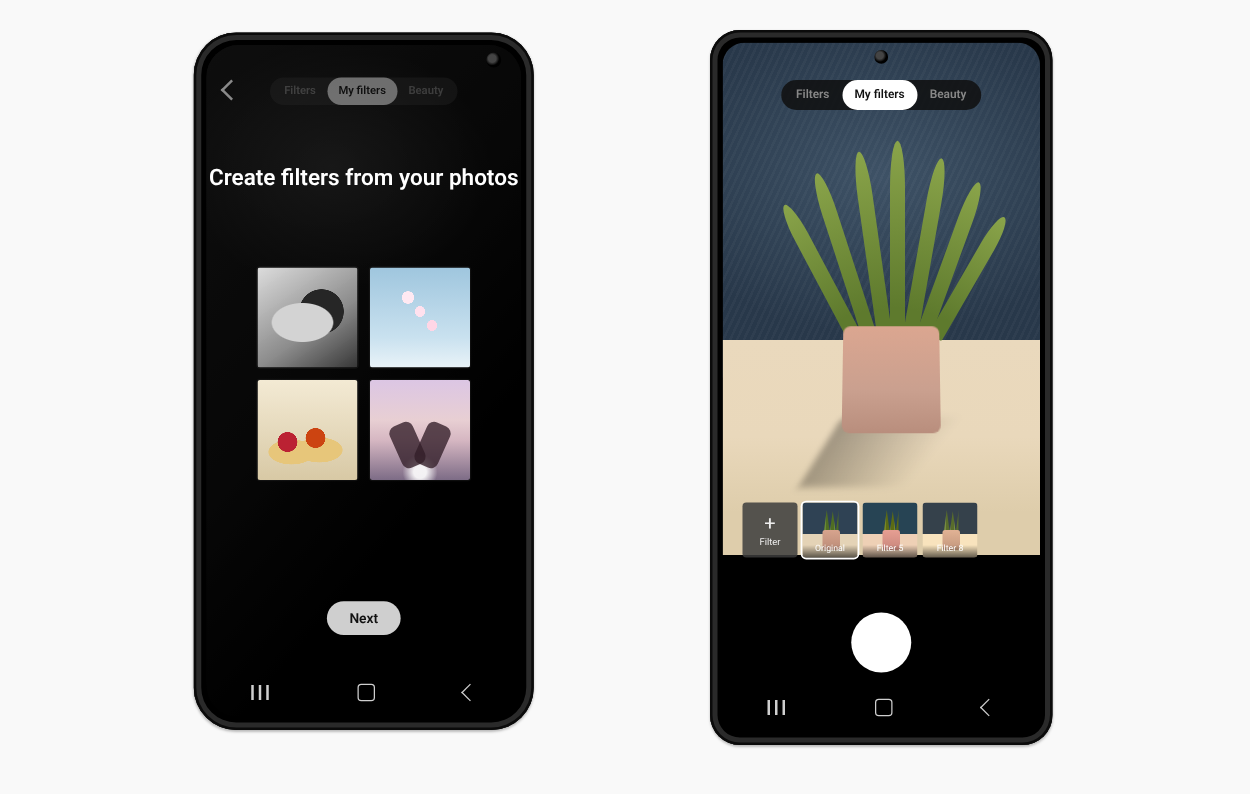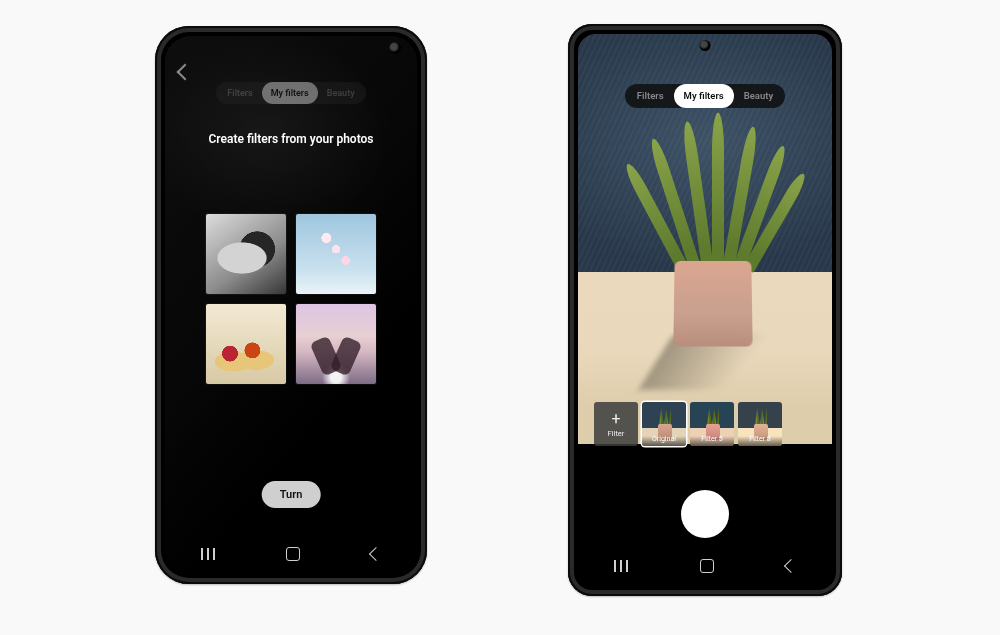--- a/index.html
+++ b/index.html
@@ -77,21 +77,20 @@
   
   .seg {
     display: flex;
     align-items: center;
     background: rgba(40,40,40,.9);
     border-radius: 18px;
     height: 22px;
     padding: 0 2px;
     font-size: 9px;
     font-weight: 600;
-    margin-top: 20px;
   }
   .seg .seg-item {
     padding: 0 9px;
     line-height: 22px;
     color: #888;
     border-radius: 16px;
     white-space: nowrap;
   }
   .seg .seg-item.active {
     background: #fff;
@@ -104,21 +103,21 @@
     opacity: .4; 
     z-index: 5;
   }
 
   
   .p1-title {
     position: absolute;
     top: 96px; left: 0; right: 0;
     text-align: center;
     color: #fff;
-    font-size: 12px;
+    font-size: 18px;
     font-weight: 600;
   }
   .p1-sub {
     position: absolute;
     top: 120px; left: 22px; right: 22px;
     text-align: center;
     color: #ddd;
     font-size: 9.5px;
     line-height: 1.35;
   }
@@ -391,21 +390,21 @@
 
     <div class="p1-title">Create filters from your photos</div>
 
     <div class="p1-grid">
       <div class="thumb t-bw" title="sample-bw-bowl"></div>
       <div class="thumb t-blossom" title="sample-blossom"></div>
       <div class="thumb t-tarts" title="sample-tarts"></div>
       <div class="thumb t-beach" title="sample-beach"></div>
     </div>
 
-    <div class="p1-next">Turn</div>
+    <div class="p1-next">Next</div>
 
     <div class="navbar">
       <div class="nav-recent" aria-label="Recent apps">
           <span></span>
           <span></span>
           <span></span>
         </div>
       <div class="nav-home" aria-label="Home"></div>
       <div class="nav-back" aria-label="Back"></div>
     </div>

